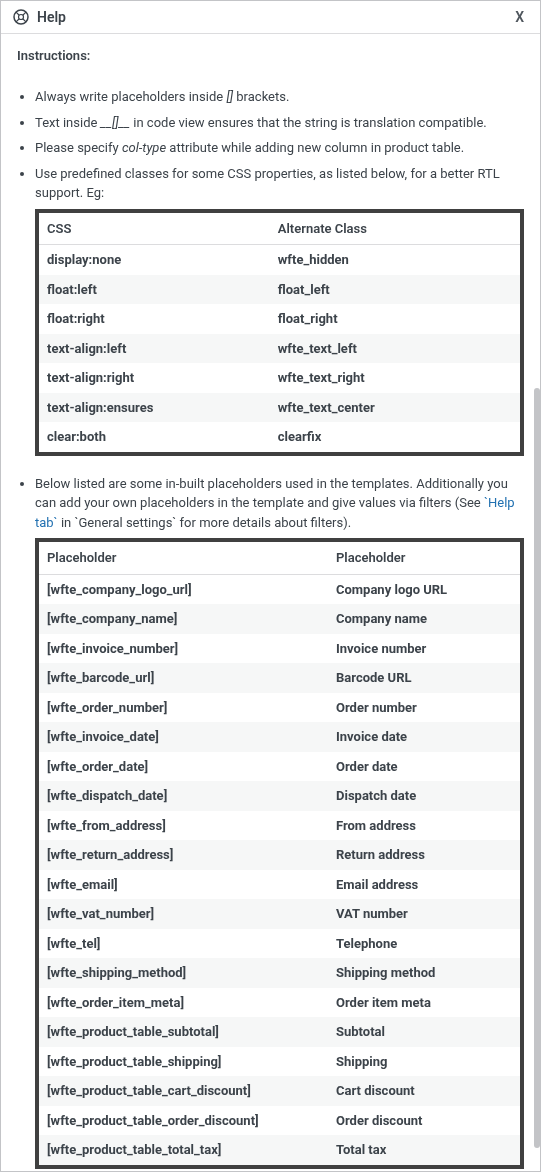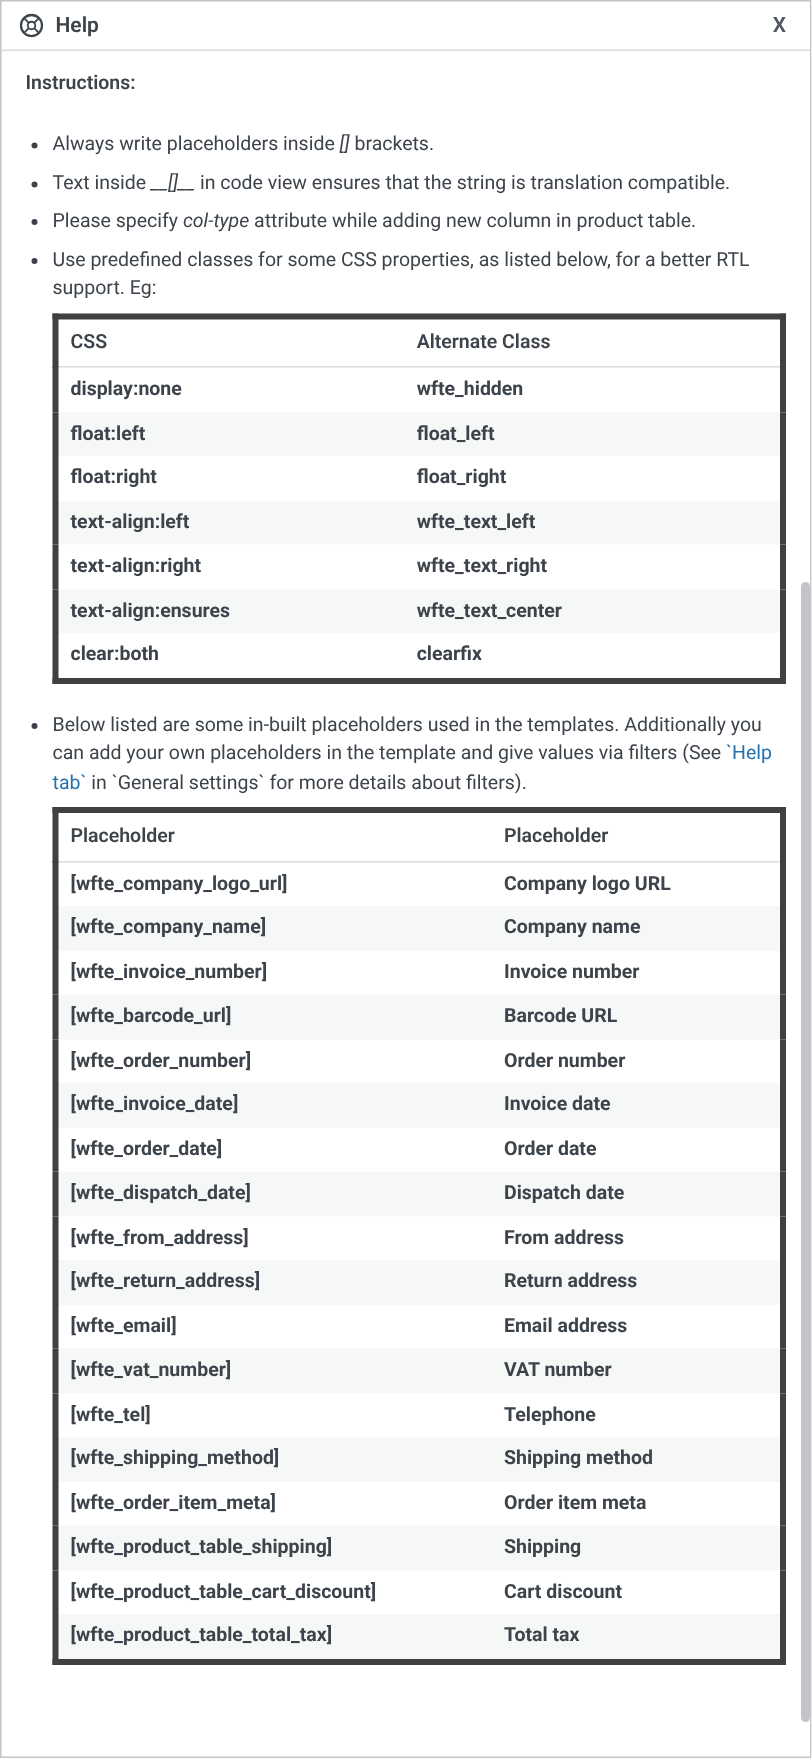--- a/index.html
+++ b/index.html
@@ -159,26 +159,34 @@
               </tr>
               <tr>
                 <td>[wfte_shipping_method]</td>
                 <td>Shipping method</td>
               </tr>
               <tr>
                 <td>[wfte_order_item_meta]</td>
                 <td>Order item meta</td>
               </tr>
               <tr>
+                <td>[wfte_product_table_subtotal]</td>
+                <td>Subtotal</td>
+              </tr>
+              <tr>
                 <td>[wfte_product_table_shipping]</td>
                 <td>Shipping</td>
               </tr>
               <tr>
                 <td>[wfte_product_table_cart_discount]</td>
                 <td>Cart discount</td>
+              </tr>
+              <tr>
+                <td>[wfte_product_table_order_discount]</td>
+                <td>Order discount</td>
               </tr>
               <tr>
                 <td>[wfte_product_table_total_tax]</td>
                 <td>Total tax</td>
               </tr>
             </tbody>
         </table>
       </li>
     </ul>
   </div>

